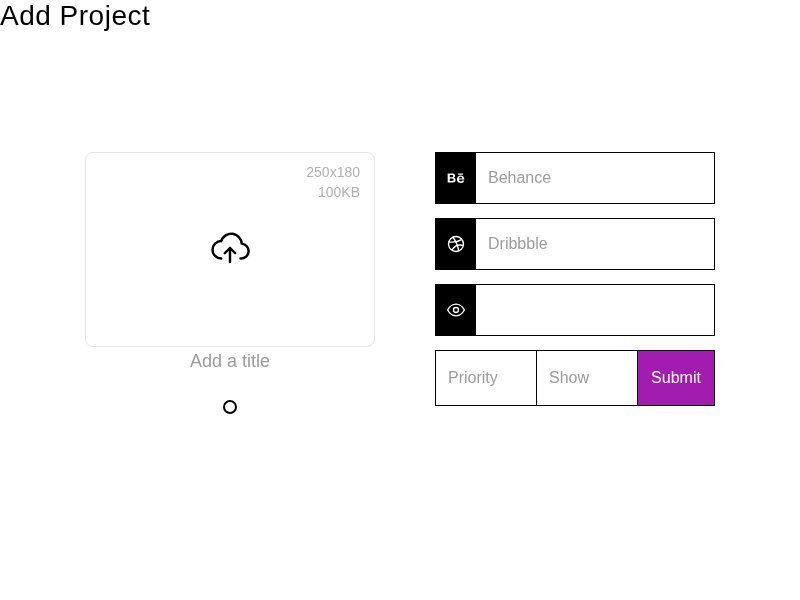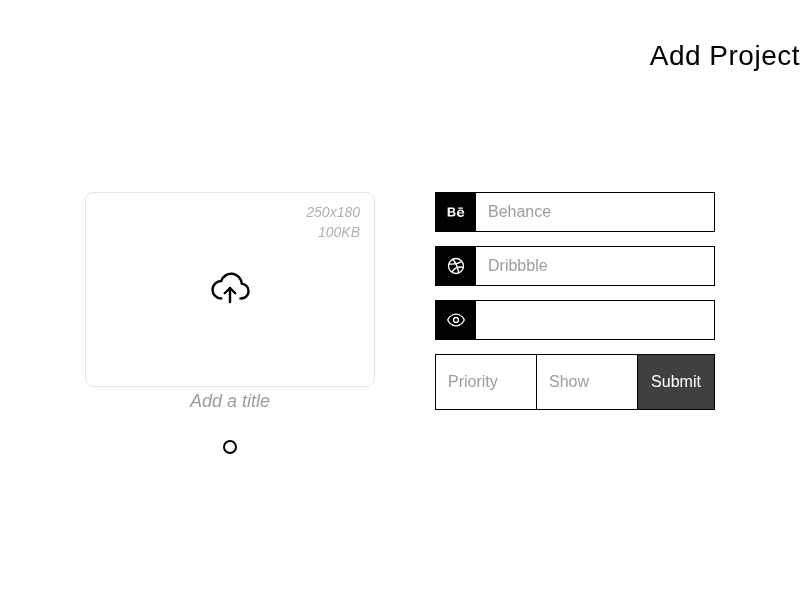--- a/index.html
+++ b/index.html
@@ -4,39 +4,37 @@
   <style>
     * { box-sizing: border-box; margin: 0; padding: 0; }
     body {
       font-family: "Avenir Next", "Avenir", "Helvetica Neue", Arial, sans-serif;
       background: #fff;
       width: 800px;
       height: 600px;
       position: relative;
     }
     .page-title {
-      text-align: right;
+      text-align: left;
       font-size: 28px;
       font-weight: 400;
       color: #000;
-      padding-top: 40px;
       letter-spacing: 0.5px;
     }
     .container {
       display: flex;
       justify-content: center;
       gap: 60px;
       margin-top: 120px;
       align-items: flex-start;
     }
     .left-col {
       display: flex;
       flex-direction: column;
       align-items: center;
-      font-style: italic;
     }
     .upload-box {
       width: 290px;
       height: 195px;
       border: 1px solid #e5e5e5;
       border-radius: 8px;
       position: relative;
       display: flex;
       align-items: center;
       justify-content: center;
@@ -72,21 +70,21 @@
     }
 
     .right-col {
       width: 280px;
       display: flex;
       flex-direction: column;
       gap: 14px;
     }
     .field {
       display: flex;
-      height: 40px;
+      height: 52px;
       border: 1px solid #000;
     }
     .field .icon-box {
       width: 40px;
       background: #000;
       display: flex;
       align-items: center;
       justify-content: center;
       flex-shrink: 0;
     }
@@ -121,21 +119,21 @@
       border-bottom: none;
       border-left: none;
       font-family: inherit;
       text-align: left;
       padding: 0 12px;
       outline: none;
       min-width: 0;
     }
     .bottom-row input.cell::placeholder { color: #9c9c9c; }
     .bottom-row .submit {
-      background: #404040;
+      background: #a21caf;
       color: #fff;
       border-right: none;
       cursor: pointer;
       font-weight: 500;
     }
   </style>
 </head>
 <body>
 
 <h1 class="page-title">Add Project</h1>

